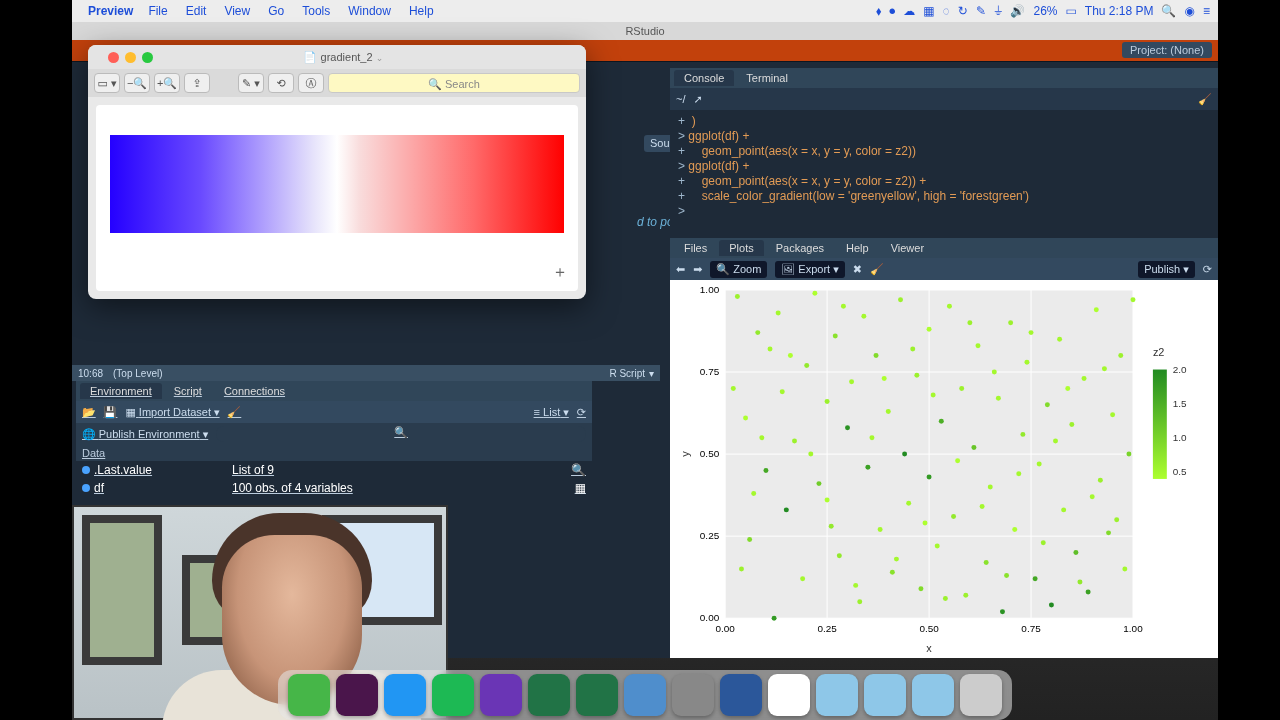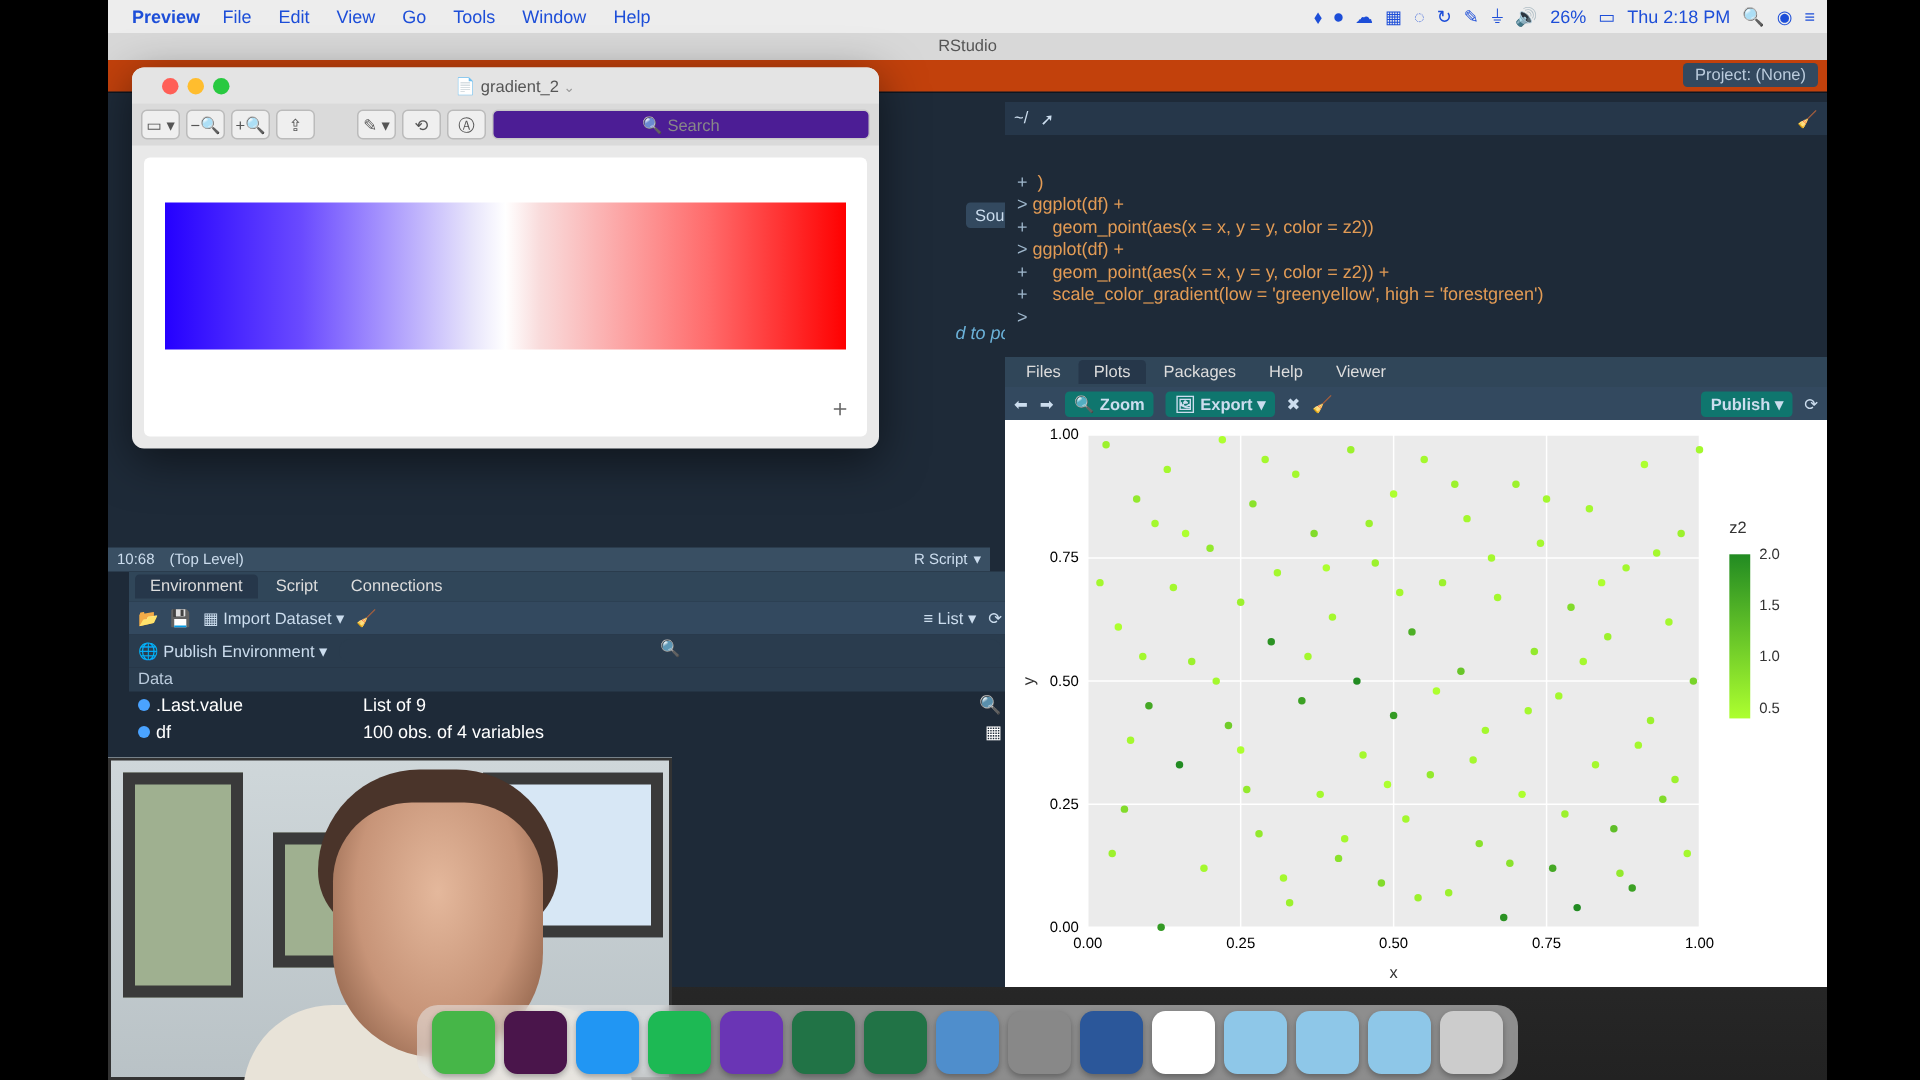--- a/index.html
+++ b/index.html
@@ -27,34 +27,34 @@
 .console-text { font-family: Menlo, monospace; font-size:12px; line-height:15px; padding:4px 8px; white-space:pre; color:#9fb7cc; }
 .console-text .p { color:#9fb7cc; }
 .console-text .c { color:#e29b55; }
 
 .statusbar { position:absolute; left:0; right:0; height:16px; background:#394f63; color:#cde; font-size:10px; display:flex; align-items:center; padding:0 6px; }
 
 .env-header { background:#2a3c4e; padding:2px 6px; font-size:11px; }
 .env-row { display:flex; padding:2px 6px; font-size:12px; font-family:Menlo,monospace; color:#ffffff;}
 .env-row .k { width:150px; }
 .bullet { display:inline-block; width:8px; height:8px; border-radius:50%; background:#4aa3ff; margin-right:4px;}
-.plot-btn { background:#0f766e; padding:2px 6px; border-radius:3px;font-weight:bold; }
+.plot-btn { background:#0f172a; padding:2px 6px; border-radius:3px; }
 .plot-canvas { position:absolute; left:0; right:0; top:42px; bottom:0; background:#fff; }
 svg.plot { width:100%; height:100%; }
 .panelbg { fill:#ebebeb; }
 
 .preview { position:absolute; left:88px; top:45px; width:498px; height:254px; background:#e9e9e9; border-radius:8px; box-shadow:0 8px 30px rgba(0,0,0,.5); }
 .preview .titlebar { height:24px; background:#e4e4e4; border-radius:8px 8px 0 0; display:flex; align-items:center; font-size:11px; color:#555;padding-left:12px; }
 .traffic { display:flex; gap:6px; padding:0 8px; }
 .traffic span{ width:11px; height:11px; border-radius:50%; display:inline-block;}
 .t-r{background:#ff5f57;} .t-y{background:#ffbd2e;} .t-g{background:#28c940;}
 .preview .title { flex:1; text-align:center; }
 .preview .toolbar { height:28px; background:#dadada; display:flex; align-items:center; gap:4px; padding:0 6px; }
 .preview .tb { border:1px solid #bbb; background:#efefef; border-radius:4px; height:20px; min-width:26px; display:flex; align-items:center; justify-content:center; font-size:11px; color:#555; }
-.preview .search { flex:1; border:1px solid #c8c8c8; background:#4c1d95; border-radius:4px; height:20px; font-size:11px; color:#888; text-align:center; line-height:20px;}
+.preview .search { flex:1; border:1px solid #c8c8c8; background:#fef9c3; border-radius:4px; height:20px; font-size:11px; color:#888; text-align:center; line-height:20px;}
 .preview .content { position:absolute; left:8px; right:8px; top:60px; bottom:8px; background:#fff; border-radius:4px; padding:30px 14px; }
 .gradient { width:100%; height:98px; background:linear-gradient(to right, #2500ff 0%, #6a4aff 20%, #e7e4fb 45%, #ffffff 50%, #f9dcdc 55%, #ff6a6a 80%, #ff0000 100%); }
 .sidecomment { position:absolute; left:565px; top:175px; color:#6bb1d8; font-style:italic; font-size:12px; }
 .source-btn { position:absolute; left:572px; top:95px; color:#cde; font-size:11px; background:#33495f; padding:2px 6px; border-radius:3px;}
 
 .dock { position:absolute; left:72px; right:62px; bottom:0; height:62px; display:flex; align-items:flex-end; justify-content:center; }
 .dock-tray { background:rgba(230,230,230,0.55); border-radius:14px; padding:4px 10px; display:flex; gap:6px; align-items:flex-end; backdrop-filter:blur(4px);}
 .dock-icon { width:42px; height:42px; border-radius:9px; box-shadow:0 2px 4px rgba(0,0,0,.3); }
 
 .webcam { position:absolute; left:72px; bottom:0; width:376px; height:215px; background:linear-gradient(#cfd7da,#b9c2c6); box-shadow:0 0 0 2px #333 inset; overflow:hidden;}
@@ -111,21 +111,21 @@
 
     <div class="source-btn"><span>Source</span> ▾</div>
     <div class="sidecomment">d to positive</div>
     <div class="statusbar" style="top:325px; left:0; width:588px;">
       <span>10:68</span>
       <span style="margin-left:10px">(Top Level)</span>
       <span style="margin-left:auto">R Script</span>
       <span style="margin-left:4px">▾</span>
     </div>
 
-    <div class="pane" style="left:14px; top:341px; width:588px; height:120px;">
+    <div class="pane" style="left:4px; top:341px; width:516px; height:120px;text-decoration:underline;">
       <div class="tabs">
         <div class="tab active">Environment</div>
         <div class="tab">Script</div>
         <div class="tab">Connections</div>
       </div>
       <div class="tool">
         <span>📂</span>
         <span>💾</span>
         <span>▦ <span>Import Dataset</span> ▾</span>
         <span>🧹</span>
@@ -143,20 +143,24 @@
         <span style="margin-left:auto">🔍</span>
       </div>
       <div class="env-row">
         <span class="k"><span class="bullet"></span><span>df</span></span>
         <span>100 obs. of 4 variables</span>
         <span style="margin-left:auto">▦</span>
       </div>
     </div>
 
     <div class="pane" style="left:598px; top:28px; right:0; height:170px;">
+      <div class="tabs">
+        <div class="tab active">Console</div>
+        <div class="tab">Terminal</div>
+      </div>
       <div class="tool" style="background:#26374a;">
         <span>~/</span>
         <span>➚</span>
         <span class="mini-refresh">🧹</span>
       </div>
       <div class="pane-inner">
         <div class="console-text" id="console-lines"><div><span class="p">+</span><span class="c">  )</span></div><div><span class="p">&gt;</span><span class="c"> ggplot(df) +</span></div><div><span class="p">+</span><span class="c">     geom_point(aes(x = x, y = y, color = z2))</span></div><div><span class="p">&gt;</span><span class="c"> ggplot(df) +</span></div><div><span class="p">+</span><span class="c">     geom_point(aes(x = x, y = y, color = z2)) +</span></div><div><span class="p">+</span><span class="c">     scale_color_gradient(low = 'greenyellow', high = 'forestgreen')</span></div><div><span class="p">&gt;</span><span class="c"> </span></div></div>
       </div>
     </div>
 

